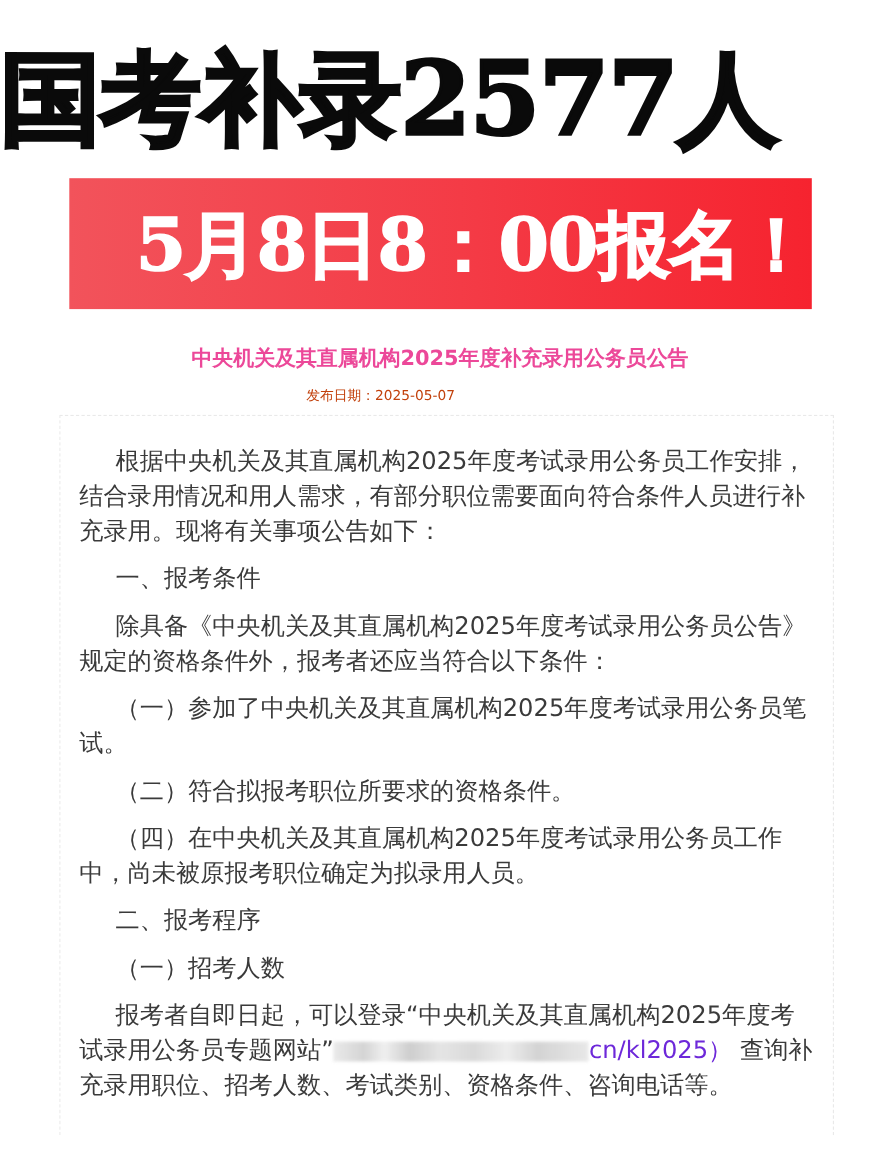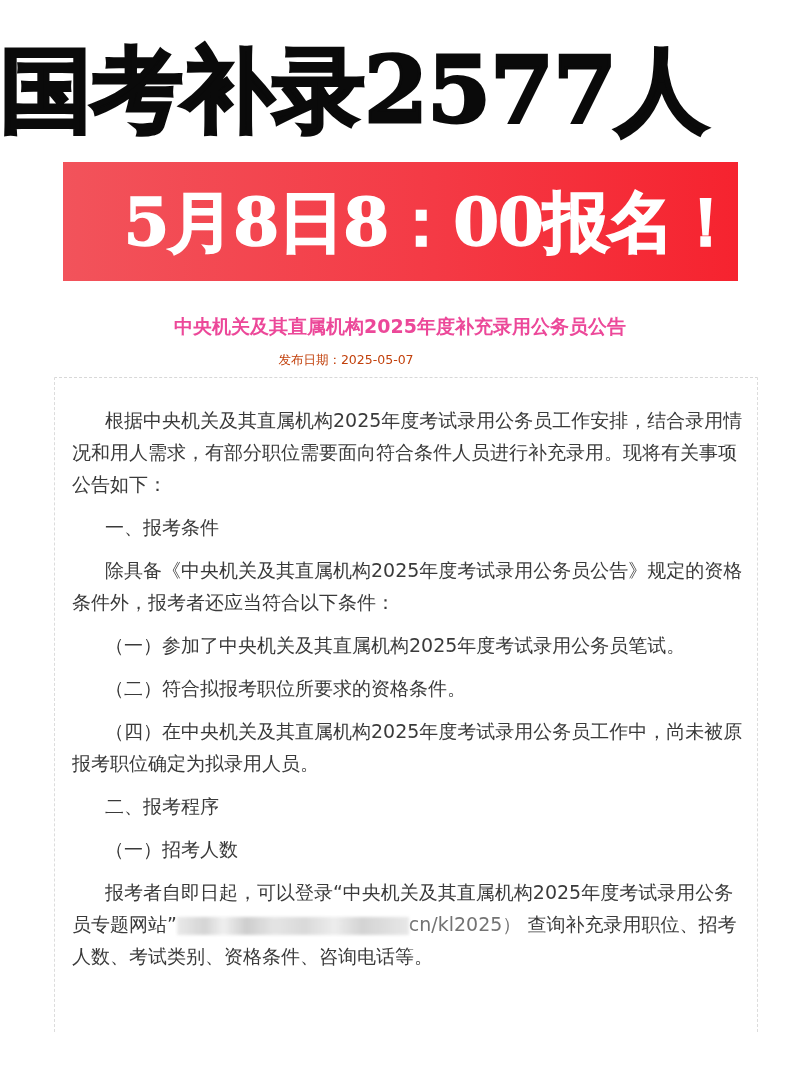--- a/index.html
+++ b/index.html
@@ -82,39 +82,39 @@
     border-top: 1px dashed #d8d8d8;
     border-left: 1px dashed #dcdcdc;
     border-right: 1px dashed #dcdcdc;
     box-sizing: border-box;
   }
   .doc-body {
     position: absolute;
     left: 72px;
     top: 404px;
     width: 672px;
-    font-size: 19px;
+    font-size: 22px;
     color: #3a3a3a;
     line-height: 32px;
   }
   .para {
     margin: 0 0 11px 0;
     text-indent: 33px;
   }
   .blur {
     display: inline-block;
     width: 232px;
     height: 18px;
     vertical-align: middle;
     background: linear-gradient(90deg, #e8e8e8 0%, #d0d0d0 12%, #eeeeee 20%, #c9c9c9 30%, #e2e2e2 42%, #d6d6d6 55%, #ebebeb 68%, #cfcfcf 80%, #e6e6e6 100%);
     filter: blur(1.5px);
     opacity: 0.9;
   }
   .url-tail {
-    color: #737373;
+    color: #6d28d9;
   }
 </style>
 </head>
 <body>
 
 <div class="headline">国考补录2577人</div>
 
 <div class="banner">
   <span class="banner-text">5月8日8：00报名！</span>
 </div>

